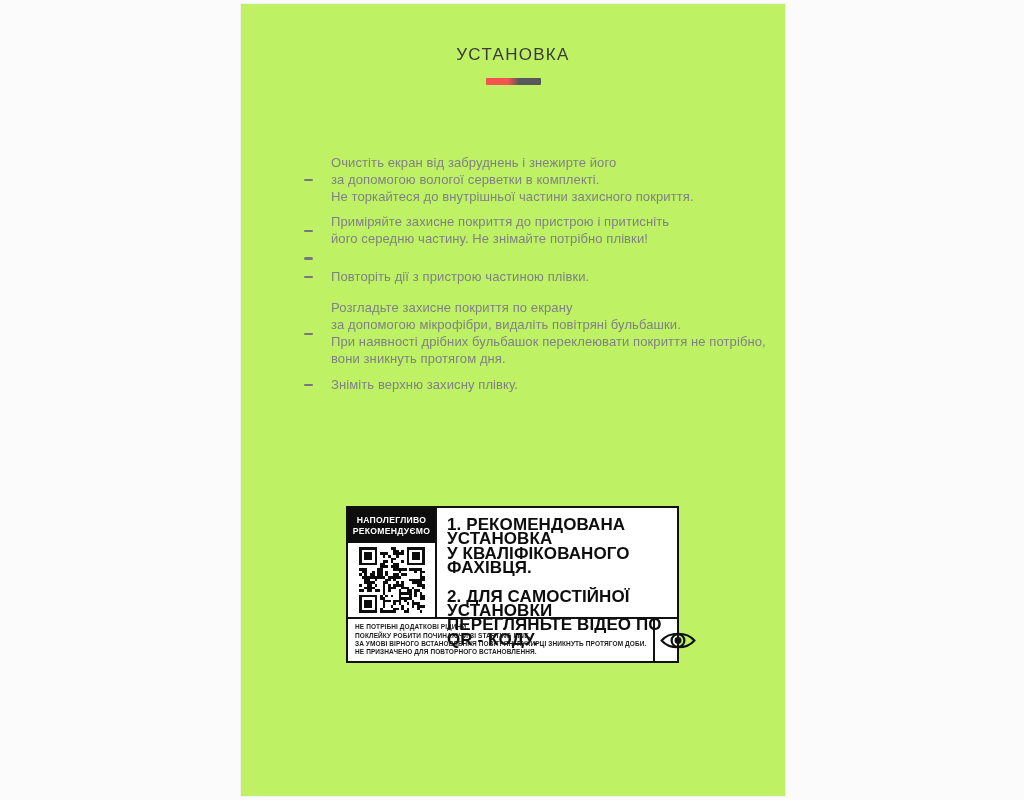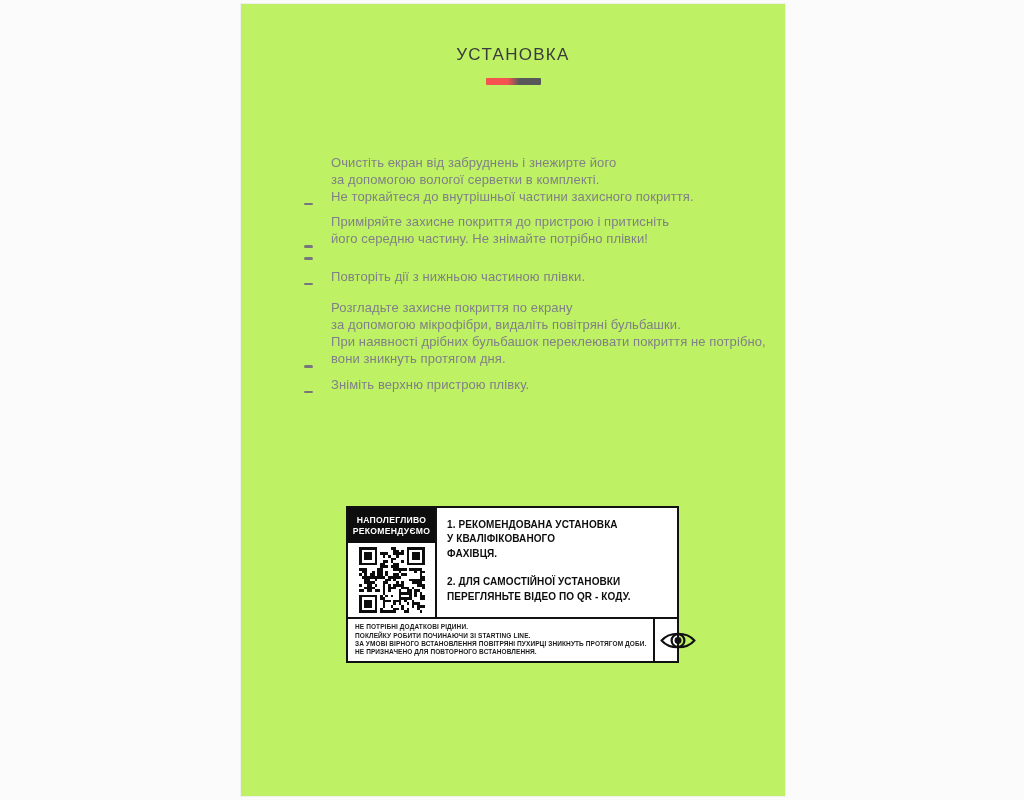--- a/index.html
+++ b/index.html
@@ -24,21 +24,21 @@
   .title-wrap{position:absolute;left:0;right:0;top:41px;text-align:center;}
   .title{
     font-size:17px;font-weight:500;color:#3b3b3b;letter-spacing:1.3px;
   }
   .title-bar{
     width:55px;height:7px;margin:13px auto 0;border-radius:1px;
     background:linear-gradient(90deg,var(--accent-red) 0%,var(--accent-red) 40%,var(--accent-dark) 60%,var(--accent-dark) 100%);
   }
   
   .list{position:absolute;left:63px;top:151px;width:530px;}
-  .item{display:flex;align-items:flex-end;margin-bottom:9px;}
+  .item{display:flex;align-items:center;margin-bottom:9px;}
   .dash-col{flex:0 0 27px;display:flex;align-items:center;}
   .dash{width:9px;height:2.6px;background:#76767c;border-radius:2px;}
   .item-text{
     font-size:13px;line-height:16.8px;color:var(--text-gray);
     white-space:pre-line;letter-spacing:0.1px;
   }
   
   .info-box{
     position:absolute;left:105px;top:502px;width:333px;height:157px;
     border:2px solid var(--ink);display:flex;flex-direction:column;background:#fff;
@@ -47,21 +47,21 @@
   .box-left{flex:0 0 87px;display:flex;flex-direction:column;}
   .badge{
     background:#0d0d0d;color:#ffffff;font-weight:bold;font-size:8.6px;
     line-height:11px;text-align:center;padding:7px 2px 6px;
     letter-spacing:0.3px;white-space:pre-line;
   }
   .qr-wrap{flex:1;display:flex;align-items:center;justify-content:center;background:#fff;}
   .qr{width:68px;height:66px;display:block;}
   .box-right{flex:1;border-left:2px solid var(--ink);padding:10px 6px 6px 10px;}
   .rec{
-    margin:0 0 14px;font-weight:bold;font-size:10px;line-height:14.4px;
+    margin:0 0 14px;font-weight:bold;font-size:17px;line-height:14.4px;
     color:#0d0d0d;white-space:pre-line;letter-spacing:0.1px;
   }
   .rec:last-child{margin-bottom:8px;}
   .box-bottom{flex:0 0 44px;border-top:2px solid var(--ink);display:flex;}
   .notes{
     flex:1;padding:4px 7px;display:flex;flex-direction:column;justify-content:center;
   }
   .note-line{
     font-size:6.5px;line-height:8.4px;font-weight:bold;color:#1c1c1c;
     letter-spacing:0.1px;white-space:nowrap;
@@ -100,36 +100,36 @@
     </div>
     <div class="item">
       <div class="dash-col">
           <span class="dash"></span>
         </div>
     </div>
     <div class="item">
       <div class="dash-col">
           <span class="dash"></span>
         </div>
-      <div class="item-text">Повторіть дії з нижньою частиною плівки.</div>
+      <div class="item-text">Повторіть дії з пристрою частиною плівки.</div>
     </div>
     <div class="item" style="margin-top:15px">
       <div class="dash-col">
           <span class="dash"></span>
         </div>
       <div class="item-text">Розгладьте захисне покриття по екрану
 за допомогою мікрофібри, видаліть повітряні бульбашки.
 При наявності дрібних бульбашок переклеювати покриття не потрібно,
 вони зникнуть протягом дня.</div>
     </div>
     <div class="item">
       <div class="dash-col">
           <span class="dash"></span>
         </div>
-      <div class="item-text">Зніміть верхню пристрою плівку.</div>
+      <div class="item-text">Зніміть верхню захисну плівку.</div>
     </div>
   </div>
 
   <div class="info-box">
     <div class="box-main">
       <div class="box-left">
         <div class="badge">НАПОЛЕГЛИВО
 РЕКОМЕНДУЄМО</div>
         <div class="qr-wrap">
           <svg class="qr" id="qr-svg" viewBox="0 0 25 25" shape-rendering="crispEdges">

